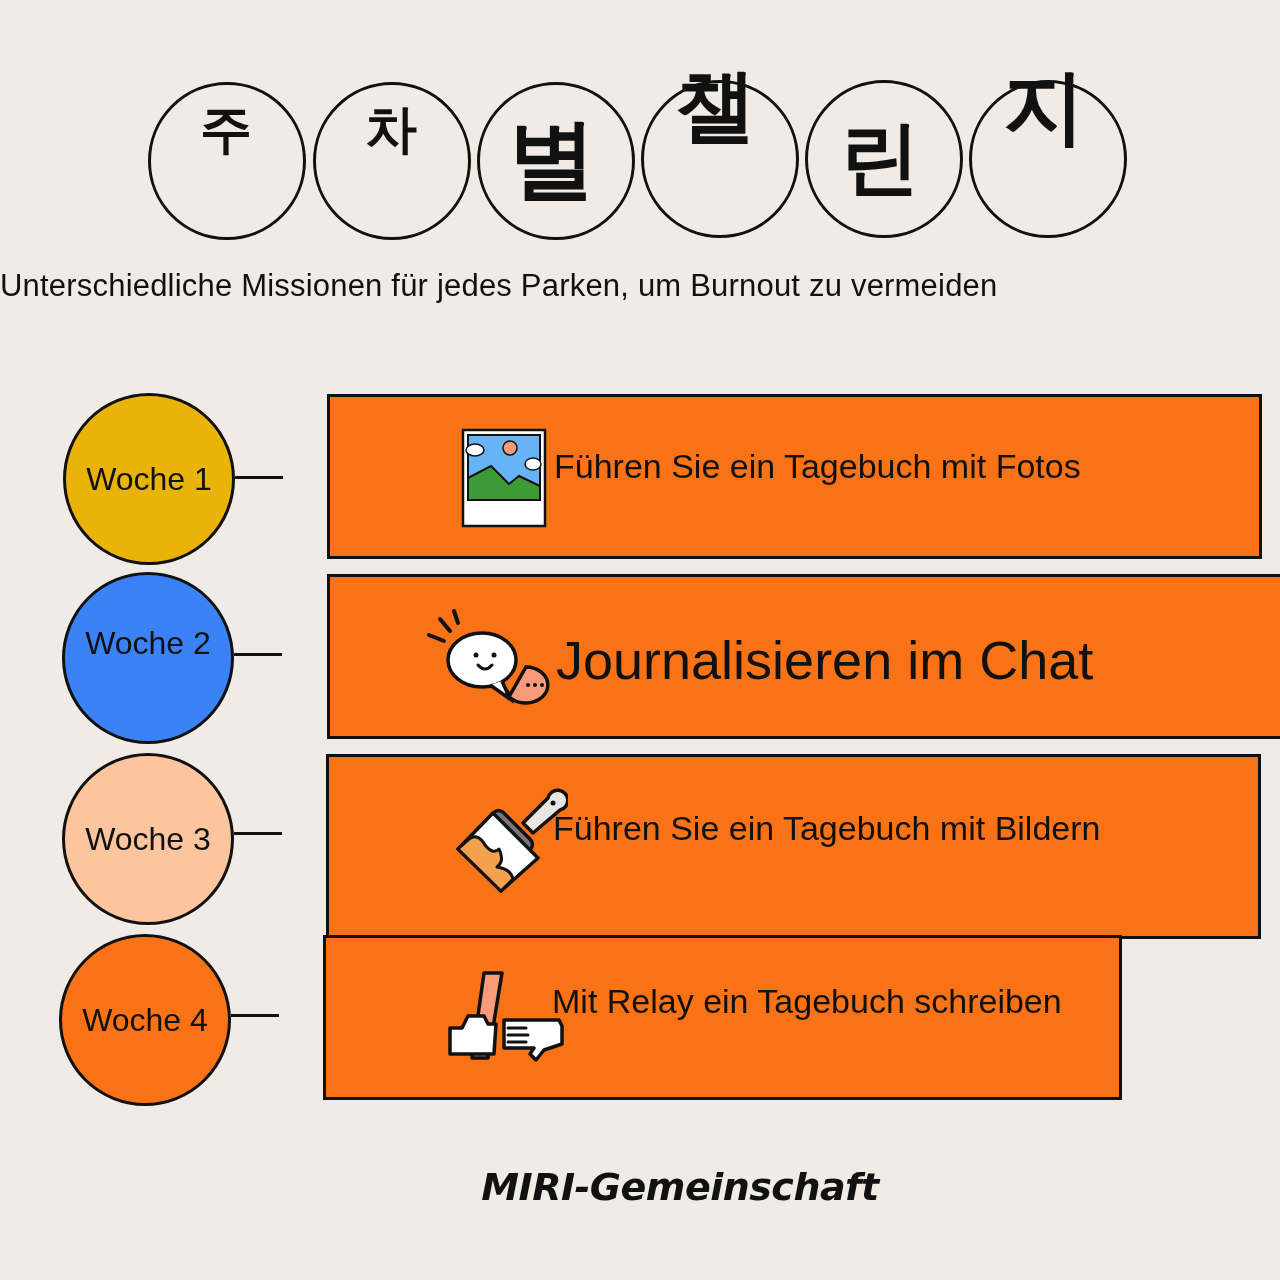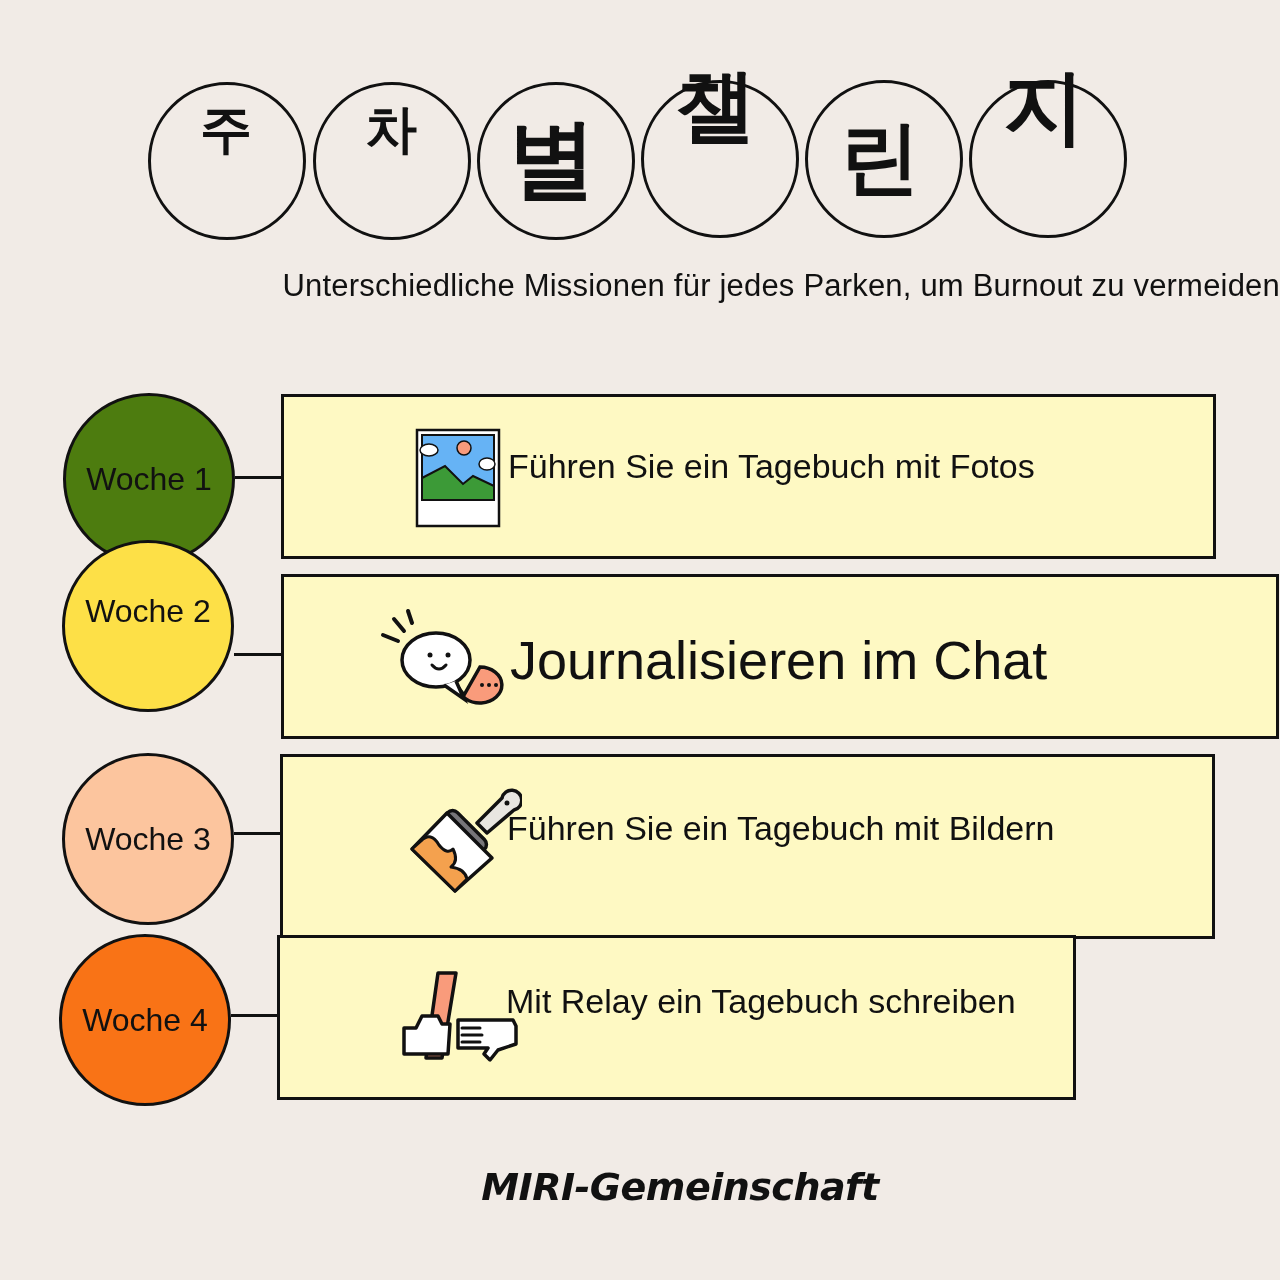--- a/index.html
+++ b/index.html
@@ -11,34 +11,34 @@
   }
   .title-circle {
     position:absolute; width:158px; height:158px; border:3px solid #111;
     border-radius:50%; box-sizing:border-box; background:#f1ebe6;
   }
   .title-char {
     position:absolute; font-weight:bold; color:#111; line-height:1;
     font-family:"DejaVu Sans", sans-serif;
   }
   .subtitle {
-    position:absolute; left:0; width:1280px; top:268px; text-align:right;
+    position:absolute; left:0; width:1280px; top:268px; text-align:left;
     font-family:"Liberation Sans", sans-serif; font-size:31px; letter-spacing:0.2px;
   }
   .week-circle {
     position:absolute; width:172px; height:172px; border:3px solid #111;
     border-radius:50%; box-sizing:border-box; display:flex; align-items:center;
     justify-content:center;
   }
   .week-label {
     font-family:"Liberation Sans", sans-serif; font-size:32px; color:#111;
   }
   .connector { position:absolute; height:3px; background:#111; }
   .card {
-    position:absolute; background:#fef9c3; border:3px solid #111; box-sizing:border-box;
+    position:absolute; background:#f97316; border:3px solid #111; box-sizing:border-box;margin-left:46px;
   }
   .card-text {
     position:absolute; font-family:"Liberation Sans", sans-serif; font-size:34px;
     color:#111; white-space:nowrap;
   }
   .card-text.big { font-size:54px; font-weight:500; }
   .card-icon { position:absolute; }
   .footer {
     position:absolute; left:0; width:1280px; top:1165px; text-align:center;
     font-family:"DejaVu Sans", sans-serif; font-style:italic; font-weight:bold;
@@ -59,37 +59,37 @@
   <span class="title-char" style="left:200px;top:103px;font-size:52px;">주</span>
   <span class="title-char" style="left:365px;top:103px;font-size:52px;">차</span>
   <span class="title-char" style="left:508px;top:115px;font-size:88px;">별</span>
   <span class="title-char" style="left:676px;top:66px;font-size:80px;">챌</span>
   <span class="title-char" style="left:840px;top:118px;font-size:80px;">린</span>
   <span class="title-char" style="left:1003px;top:66px;font-size:82px;">지</span>
 </div>
 
 <div class="subtitle">Unterschiedliche Missionen für jedes Parken, um Burnout zu vermeiden</div>
 
-<div class="week-circle" style="left:63px;top:393px;background:#4d7c0f;justify-content:center;">
+<div class="week-circle" style="left:63px;top:393px;background:#eab308;justify-content:center;">
   <span class="week-label">Woche 1</span>
 </div>
 <div class="connector" style="left:235px;top:476px;width:48px;"></div>
 <div class="card" style="left:281px;top:394px;width:935px;height:165px;">
   <svg class="card-icon" style="left:131px;top:31px;" width="86" height="100" viewBox="0 0 86 100">
     <rect x="2" y="2" width="82" height="96" fill="#fff" stroke="#111" stroke-width="2.5"></rect>
     <rect x="7" y="7" width="72" height="65" fill="#66b3f5" stroke="#111" stroke-width="2"></rect>
     <circle cx="49" cy="20" r="7" fill="#f99b7b" stroke="#111" stroke-width="1.5"></circle>
     <path d="M7 50 L30 38 L48 56 L58 48 L79 58 L79 72 L7 72 Z" fill="#3c9a37" stroke="#111" stroke-width="2"></path>
     <ellipse cx="14" cy="22" rx="9" ry="6" fill="#fff" stroke="#111" stroke-width="1.5"></ellipse>
     <ellipse cx="72" cy="36" rx="8" ry="6" fill="#fff" stroke="#111" stroke-width="1.5"></ellipse>
   </svg>
   <span class="card-text" style="left:224px;top:50px;">Führen Sie ein Tagebuch mit Fotos</span>
 </div>
 
-<div class="week-circle" style="left:62px;top:540px;background:#fde047;">
+<div class="week-circle" style="left:62px;top:572px;background:#3b82f6;">
   <span class="week-label" style="margin-top:-30px;">Woche 2</span>
 </div>
 <div class="connector" style="left:234px;top:653px;width:48px;"></div>
 <div class="card" style="left:281px;top:574px;width:998px;height:165px;">
   <svg class="card-icon" style="left:94px;top:28px;" width="140" height="100" viewBox="0 0 140 100">
     <path d="M5 30 L20 36" stroke="#111" stroke-width="4" stroke-linecap="round"></path>
     <path d="M16 14 L26 26" stroke="#111" stroke-width="4" stroke-linecap="round"></path>
     <path d="M30 6 L34 18" stroke="#111" stroke-width="4" stroke-linecap="round"></path>
     <path d="M102 62 a22 18 0 1 1 -22 20 L86 90 Z" fill="#f99b7b" stroke="#111" stroke-width="3.5"></path>
     <ellipse cx="58" cy="55" rx="34" ry="27" fill="#fff" stroke="#111" stroke-width="3.5"></ellipse>

